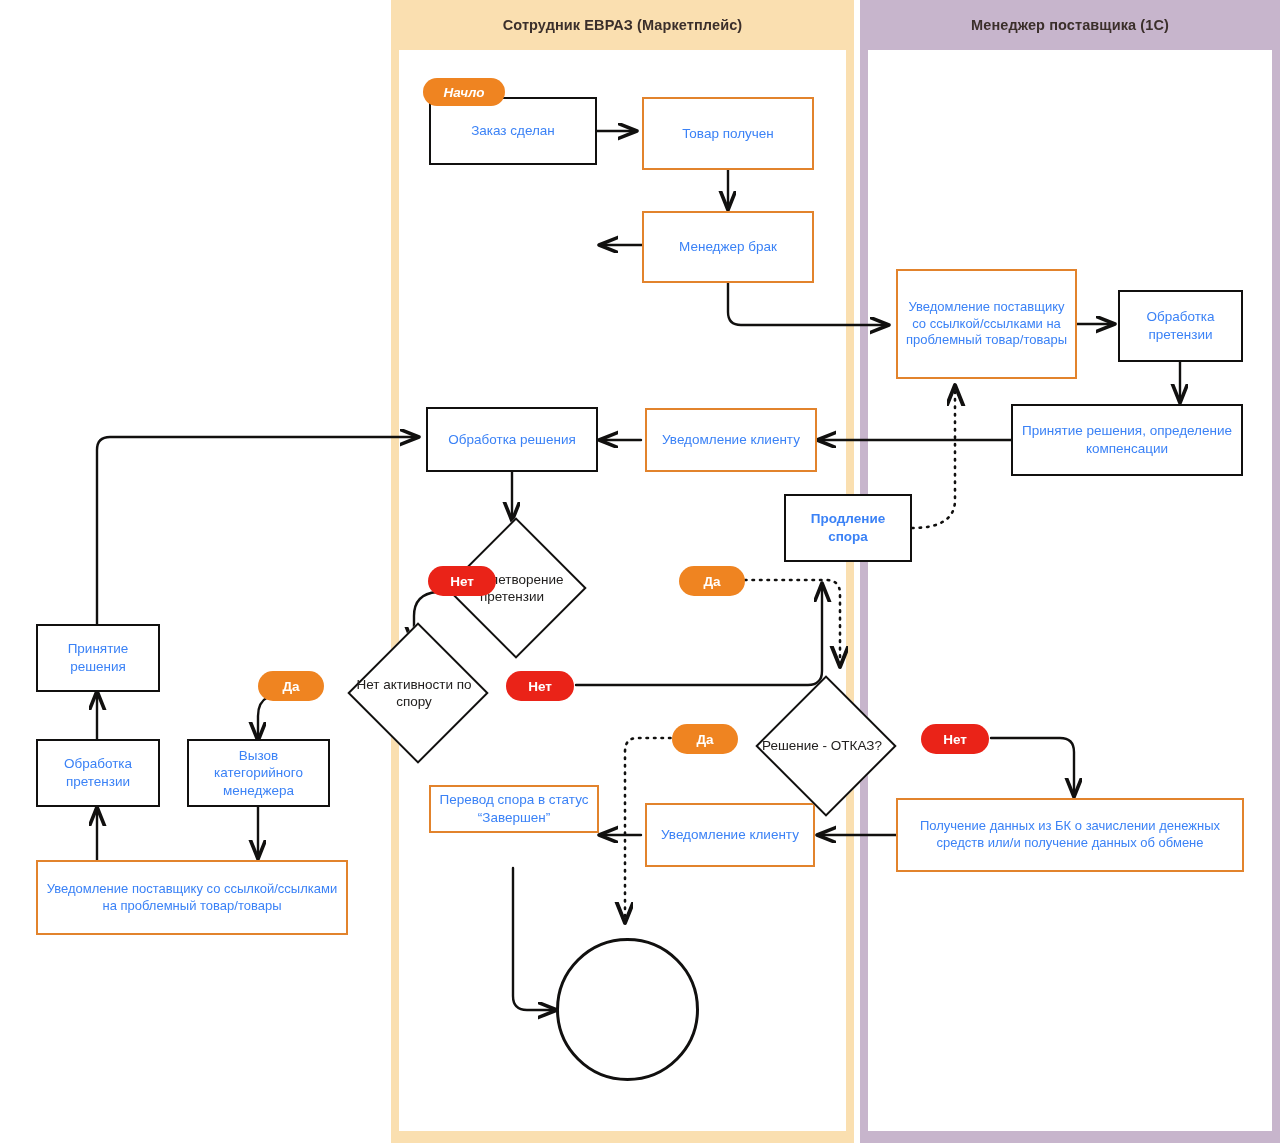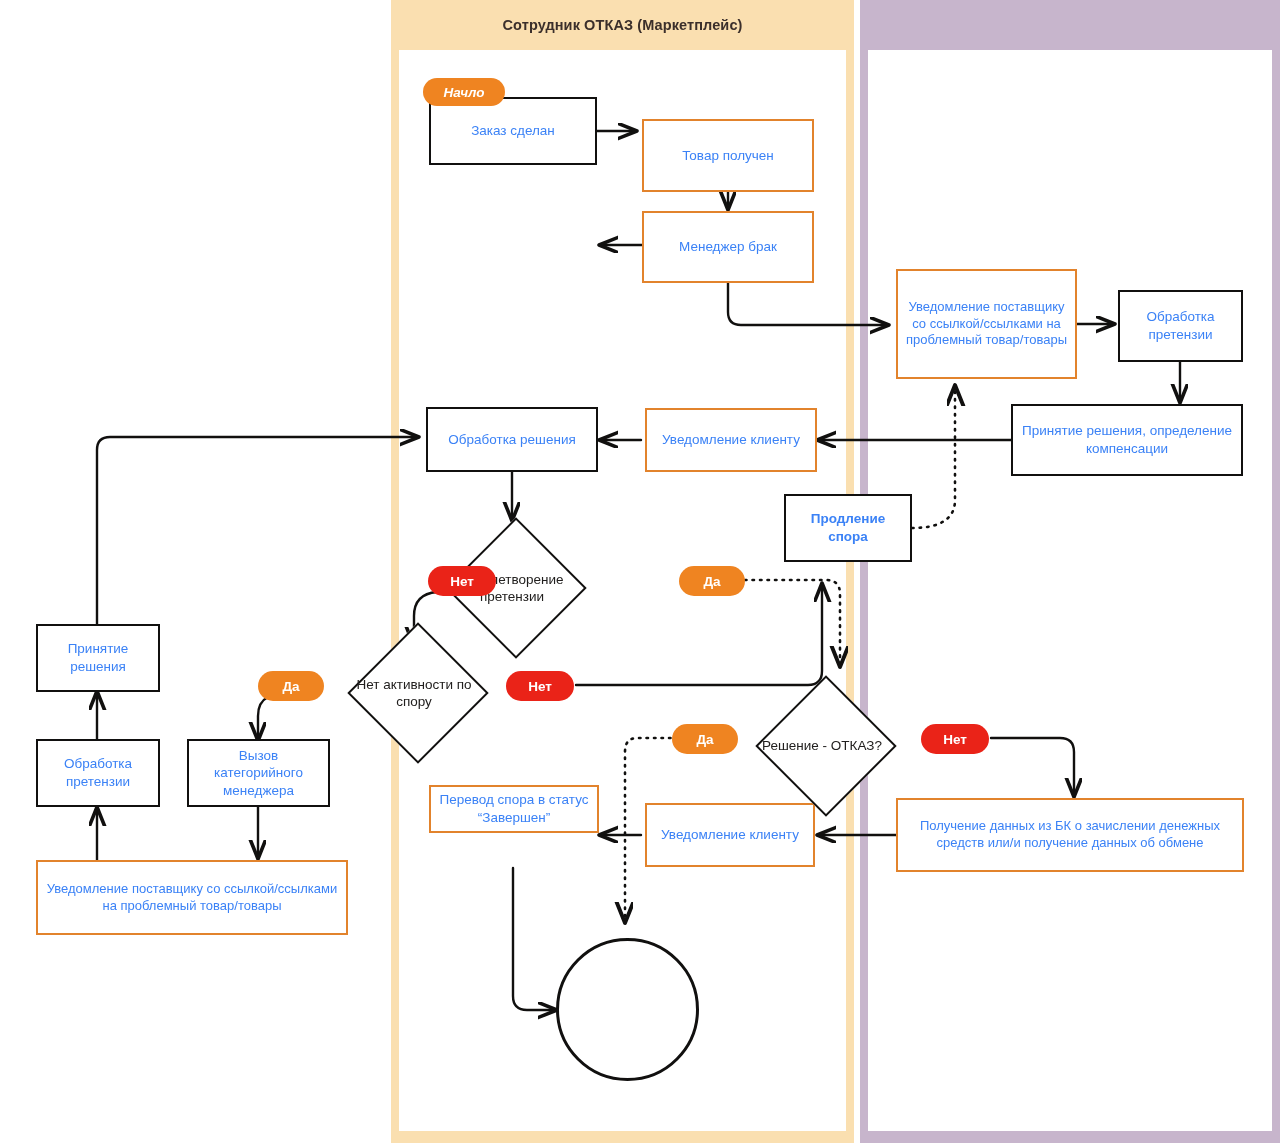--- a/index.html
+++ b/index.html
@@ -82,24 +82,25 @@
     background: #ffffff;
     z-index: 3;
   }
 </style>
 </head>
 <body>
 
 <div id="root">
 
   <div class="lane" id="lane-evraz">
-    <div class="lane-title">Сотрудник ОТКАЗ (Маркетплейс)</div>
+    <div class="lane-title">Сотрудник ЕВРАЗ (Маркетплейс)</div>
     <div class="lane-inner"></div>
   </div>
   <div class="lane" id="lane-supplier-mgr">
+    <div class="lane-title">Менеджер поставщика (1С)</div>
     <div class="lane-inner"></div>
   </div>
 
   <svg id="wires" viewBox="0 0 1280 1143" xmlns="http://www.w3.org/2000/svg">
     <defs>
       <marker id="ah" markerWidth="9" markerHeight="9" refX="7.6" refY="3.2" orient="auto" markerUnits="strokeWidth">
         <path d="M0,0 L8,3.2 L0,6.4" fill="none" stroke="#11100f" stroke-width="1.5" stroke-linecap="round" stroke-linejoin="round"></path>
       </marker>
       <marker id="ahd" markerWidth="9" markerHeight="9" refX="7.6" refY="3.2" orient="auto" markerUnits="strokeWidth">
         <path d="M0,0 L8,3.2 L0,6.4" fill="none" stroke="#11100f" stroke-width="1.5" stroke-linecap="round" stroke-linejoin="round"></path>
@@ -158,21 +159,21 @@
   </svg>
 
   <div class="pill orange" style="left:423px; top:78px; width:82px; height:28px; z-index:6;font-style:italic;">
     <span>Начло</span>
   </div>
 
   <div class="node black" style="left:429px; top:97px; width:168px; height:68px;">
     <span>Заказ сделан</span>
   </div>
 
-  <div class="node orange" style="left:642px; top:97px; width:172px; height:73px;margin-top:22px;">
+  <div class="node orange" style="left:642px; top:97px; width:172px; height:73px;">
     <span>Товар получен</span>
   </div>
 
 
   <div class="node orange" style="left:642px; top:211px; width:172px; height:72px;">
     <span>Менеджер брак</span>
   </div>
 
   <div class="node orange" style="left:896px; top:269px; width:181px; height:110px; font-size:13px;">
     <span>Уведомление поставщику со ссылкой/ссылками на проблемный товар/товары</span>

